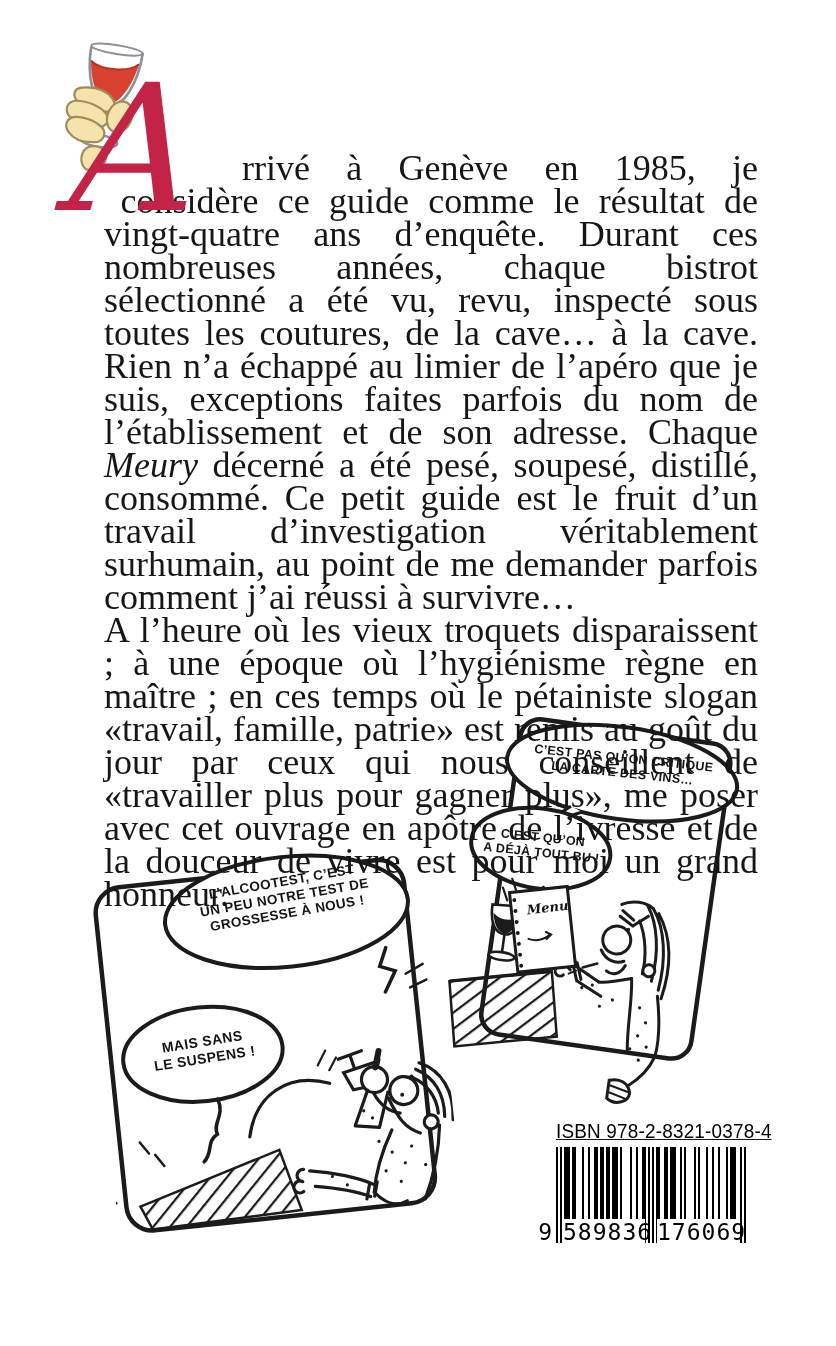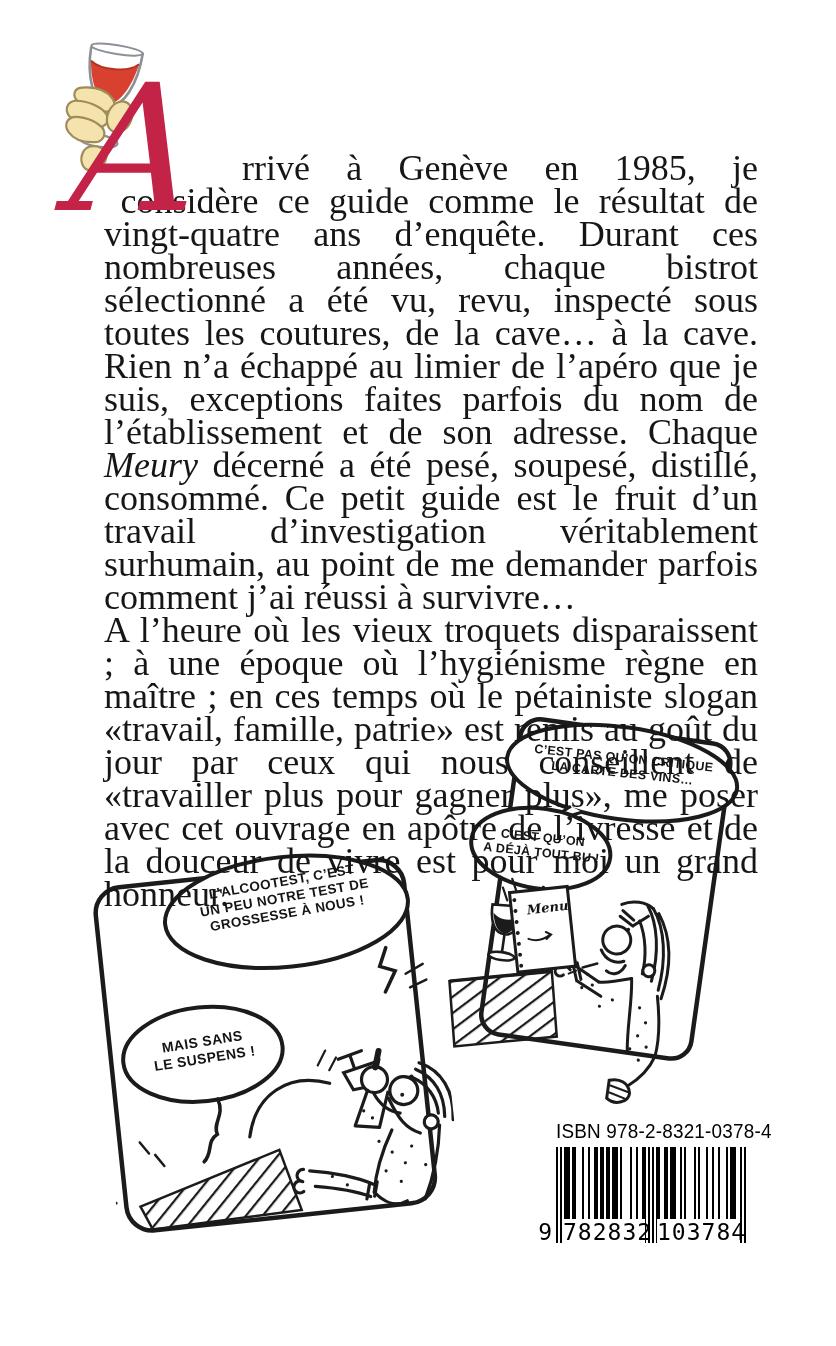--- a/index.html
+++ b/index.html
@@ -30,21 +30,21 @@
   .cartoon-left{left:100px;top:842px;width:345px;height:400px;transform:rotate(-6deg);}
   .cartoon-right{left:444px;top:706px;width:320px;height:420px;transform:rotate(8deg);}
   .cl-b1{left:92px;top:34px;width:215px;font-size:13.5px;line-height:16px;transform:rotate(-4deg);letter-spacing:.4px;}
   .cl-b2{left:42px;top:184px;width:122px;font-size:14px;line-height:17px;transform:rotate(-3deg);letter-spacing:.4px;}
   .cr-b1{left:50px;top:44px;width:216px;font-size:12.5px;line-height:15px;transform:rotate(-2deg);letter-spacing:.3px;}
   .cr-b2{left:24px;top:134px;width:130px;font-size:12.5px;line-height:15px;transform:rotate(-2deg);letter-spacing:.3px;}
   .menu-label{left:78px;top:202px;width:50px;font-family:"DejaVu Serif",serif;font-style:italic;
       font-weight:700;font-size:13px;transform:rotate(-15deg);}
 
   
-  .isbn{position:absolute;left:556px;top:1120px;width:200px;font-family:"Liberation Sans",sans-serif;}
+  .isbn{position:absolute;left:556px;top:1120px;width:200px;font-family:"Liberation Sans",sans-serif;text-decoration:underline;}
   .isbn-label{font-size:19.5px;letter-spacing:.2px;white-space:nowrap;color:#000;transform:scaleX(.97);transform-origin:left;}
   .barcode{position:relative;margin-top:4px;width:190px;height:98px;}
   .bc-bar{position:absolute;top:0;width:2px;height:96px;background:#000;}
   .bc-cover{position:absolute;top:72px;height:26px;background:#fff;z-index:4;
       font-family:"DejaVu Sans Mono",monospace;font-size:23px;line-height:26px;
       letter-spacing:1px;text-align:center;color:#000;}
   .bc-cover-left{left:7px;width:82px;}
   .bc-cover-right{left:101px;width:82px;}
   .bc-first{position:absolute;left:-24px;top:72px;width:20px;height:26px;z-index:4;
       font-family:"DejaVu Sans Mono",monospace;font-size:23px;line-height:26px;text-align:right;color:#000;}
@@ -262,18 +262,18 @@
           <div class="bc-bar" style="left: 156px;"></div>
           <div class="bc-bar" style="left: 162px;"></div>
           <div class="bc-bar" style="left: 170px;"></div>
           <div class="bc-bar" style="left: 174px;"></div>
           <div class="bc-bar" style="left: 176px;"></div>
           <div class="bc-bar" style="left: 178px;"></div>
           <div class="bc-bar" style="left: 184px;"></div>
           <div class="bc-bar" style="left: 188px;"></div>
         </div>
       <div class="bc-first">9</div>
-      <div class="bc-cover bc-cover-left">782832</div>
-      <div class="bc-cover bc-cover-right">103784</div>
+      <div class="bc-cover bc-cover-left">589836</div>
+      <div class="bc-cover bc-cover-right">176069</div>
     </div>
   </div>
 
 </div>
 
 </body></html>

